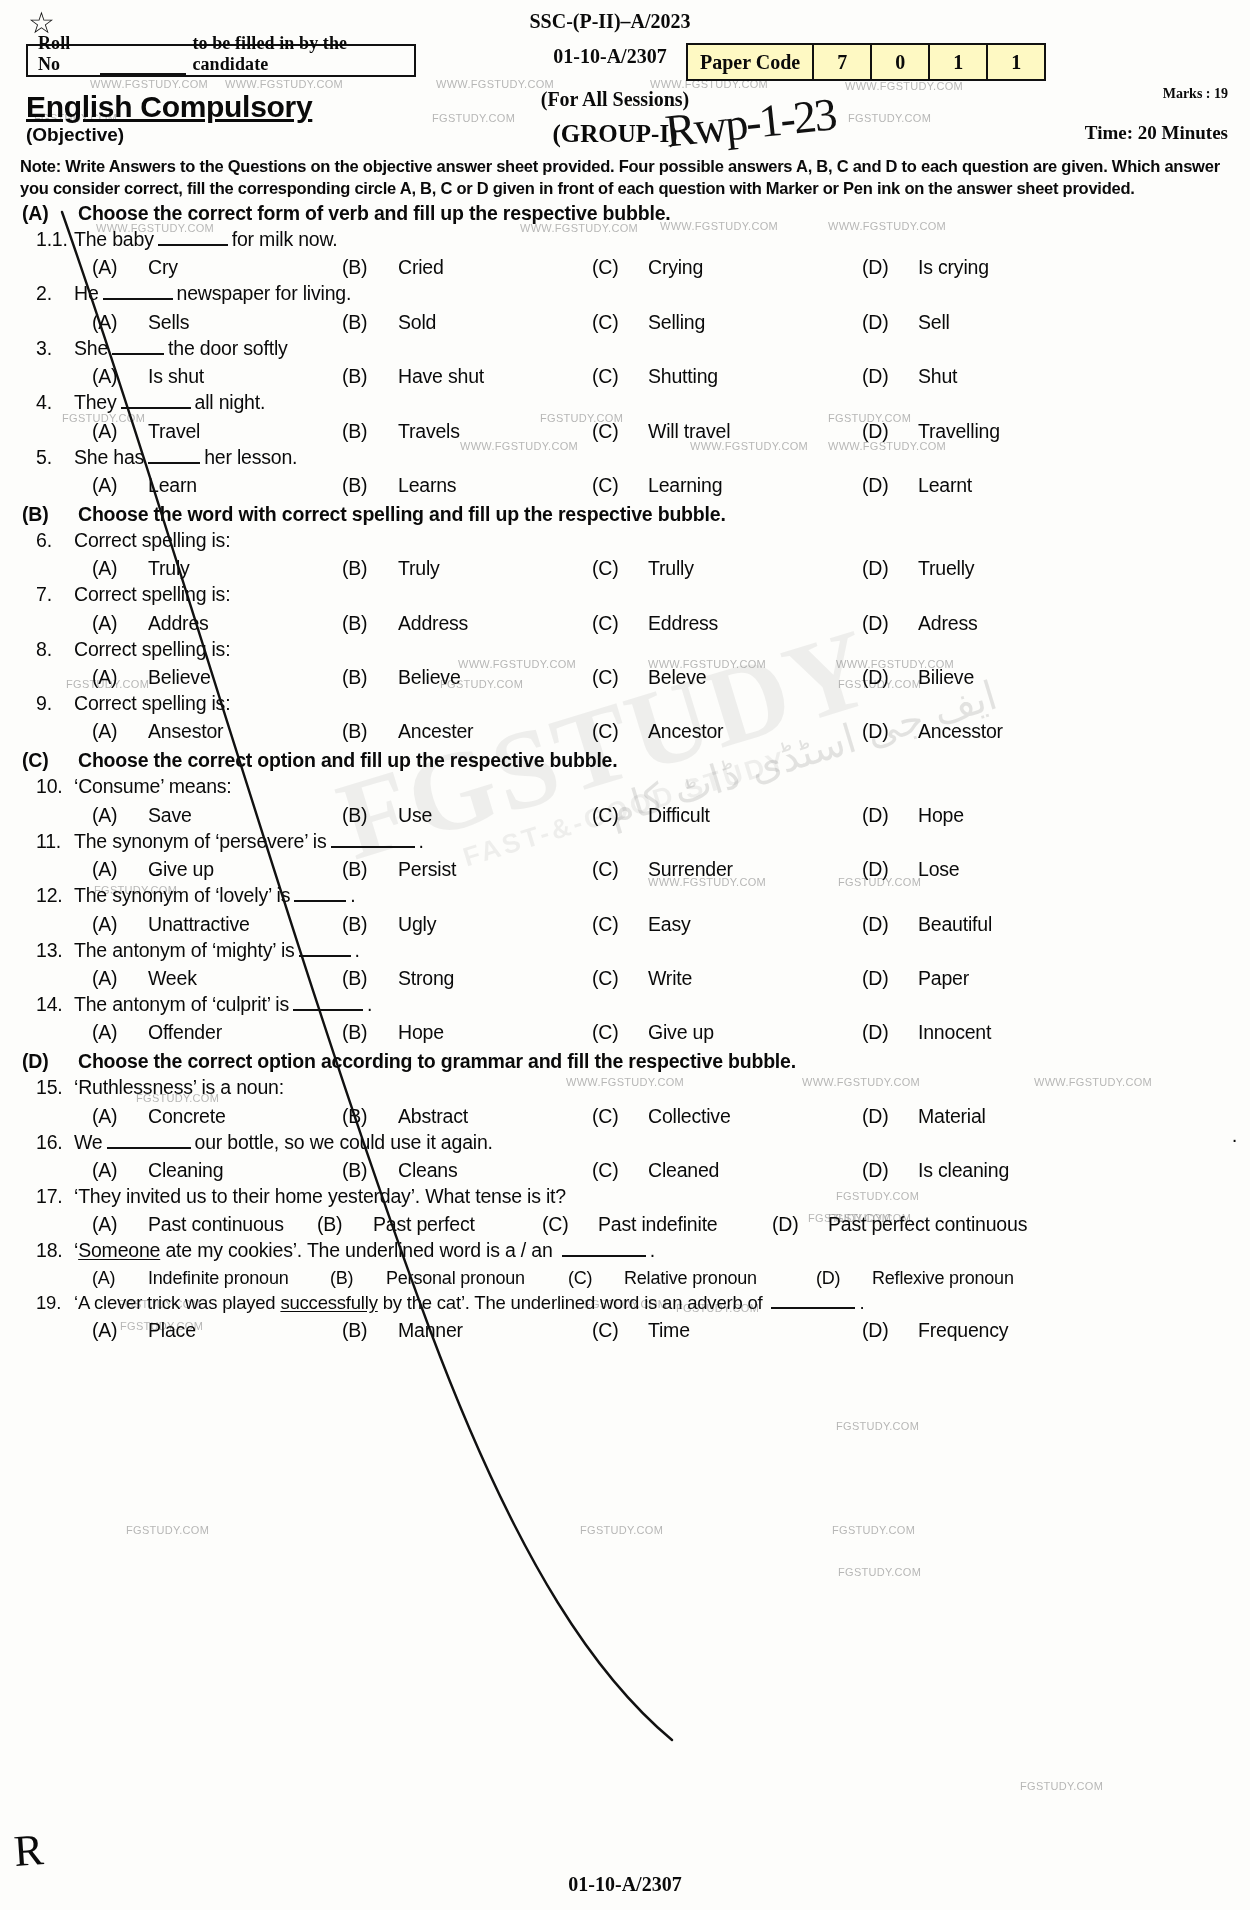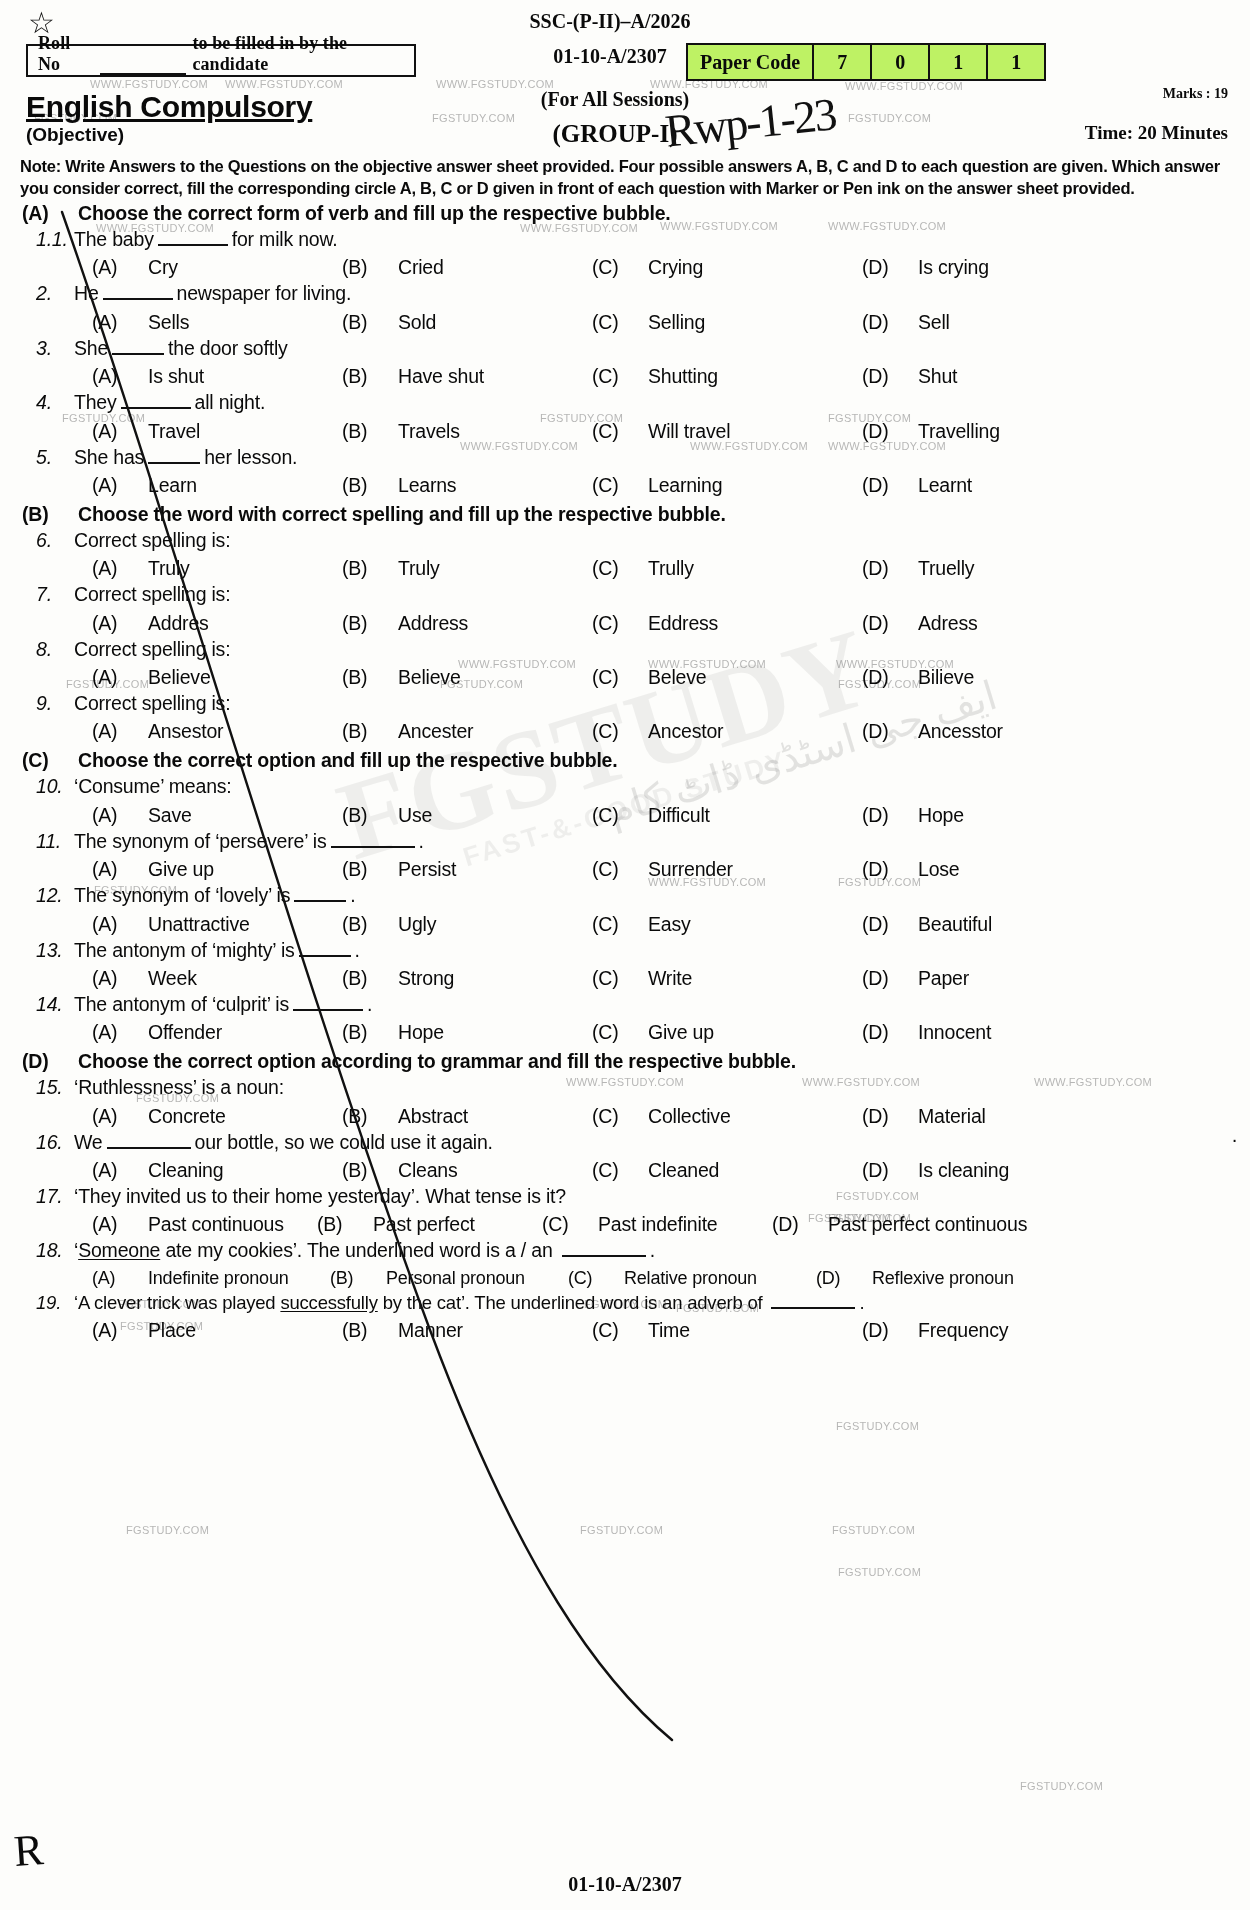--- a/index.html
+++ b/index.html
@@ -76,21 +76,21 @@
   .sscline{
     position:absolute;left:470px;top:10px;width:280px;text-align:center;
     font-family:"Liberation Serif",serif;font-weight:700;font-size:20px;
   }
   .codeline{
     position:absolute;left:470px;top:45px;width:280px;text-align:center;
     font-family:"Liberation Serif",serif;font-weight:700;font-size:20px;
   }
   .papercode{
     position:absolute;left:686px;top:43px;height:34px;
-    display:flex;border:2px solid #111;z-index:4;background:#bef264;
+    display:flex;border:2px solid #111;z-index:4;background:#fef9c3;
   }
   .papercode .lbl{
     padding:0 12px;display:flex;align-items:center;
     font-family:"Liberation Serif",serif;font-weight:700;font-size:20px;
     border-right:2px solid #111;
   }
   .papercode .dg{
     width:56px;display:flex;align-items:center;justify-content:center;
     font-family:"Liberation Serif",serif;font-weight:700;font-size:20px;
     border-right:2px solid #111;
@@ -143,21 +143,21 @@
     font-weight:700;font-size:19.5px;
     margin:6px 0 2px 0;letter-spacing:-.2px;
   }
   .secthead .sl{width:56px;flex:none;padding-left:4px;}
   .q{margin-top:2px;}
   .qline{
     display:flex;align-items:baseline;
     font-size:19.5px;letter-spacing:-.2px;
     line-height:1.25;
   }
-  .qnum{width:56px;flex:none;padding-left:18px;box-sizing:border-box;font-weight:400;font-style:italic;}
+  .qnum{width:56px;flex:none;padding-left:18px;box-sizing:border-box;font-weight:400;}
   .qtext{flex:1;}
   .blank{display:inline-block;border-bottom:2px solid #111;width:70px;height:13px;margin:0 4px;vertical-align:baseline;}
   .blank.sm{width:52px;}
   .blank.lg{width:84px;}
   u.ul{text-decoration:underline;text-underline-offset:2px;}
 
   .opts{
     display:flex;margin-top:5px;margin-bottom:2px;
     font-size:19.5px;letter-spacing:-.2px;
   }
@@ -244,21 +244,21 @@
 
   <div class="hdr">
     <div class="star">☆</div>
 
     <div class="rollbox">
       <span>Roll No</span>
       <span class="blank"></span>
       <span>to be filled in by the candidate</span>
     </div>
 
-    <div class="sscline">SSC-(P-II)–A/2026</div>
+    <div class="sscline">SSC-(P-II)–A/2023</div>
     <div class="codeline">01-10-A/2307</div>
 
     <div class="papercode">
       <div class="lbl">Paper Code</div>
       <div class="dg">7</div>
       <div class="dg">0</div>
       <div class="dg">1</div>
       <div class="dg">1</div>
     </div>
 

